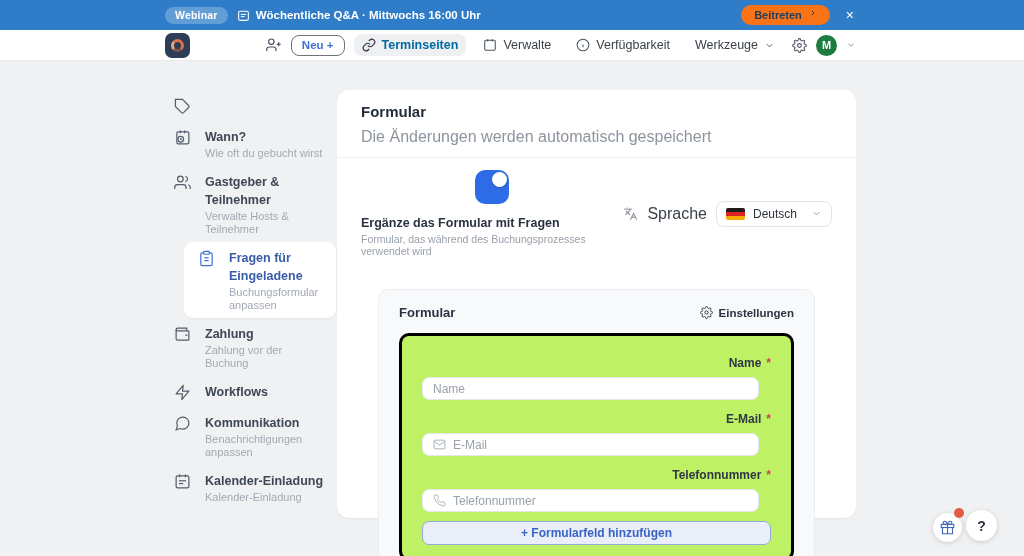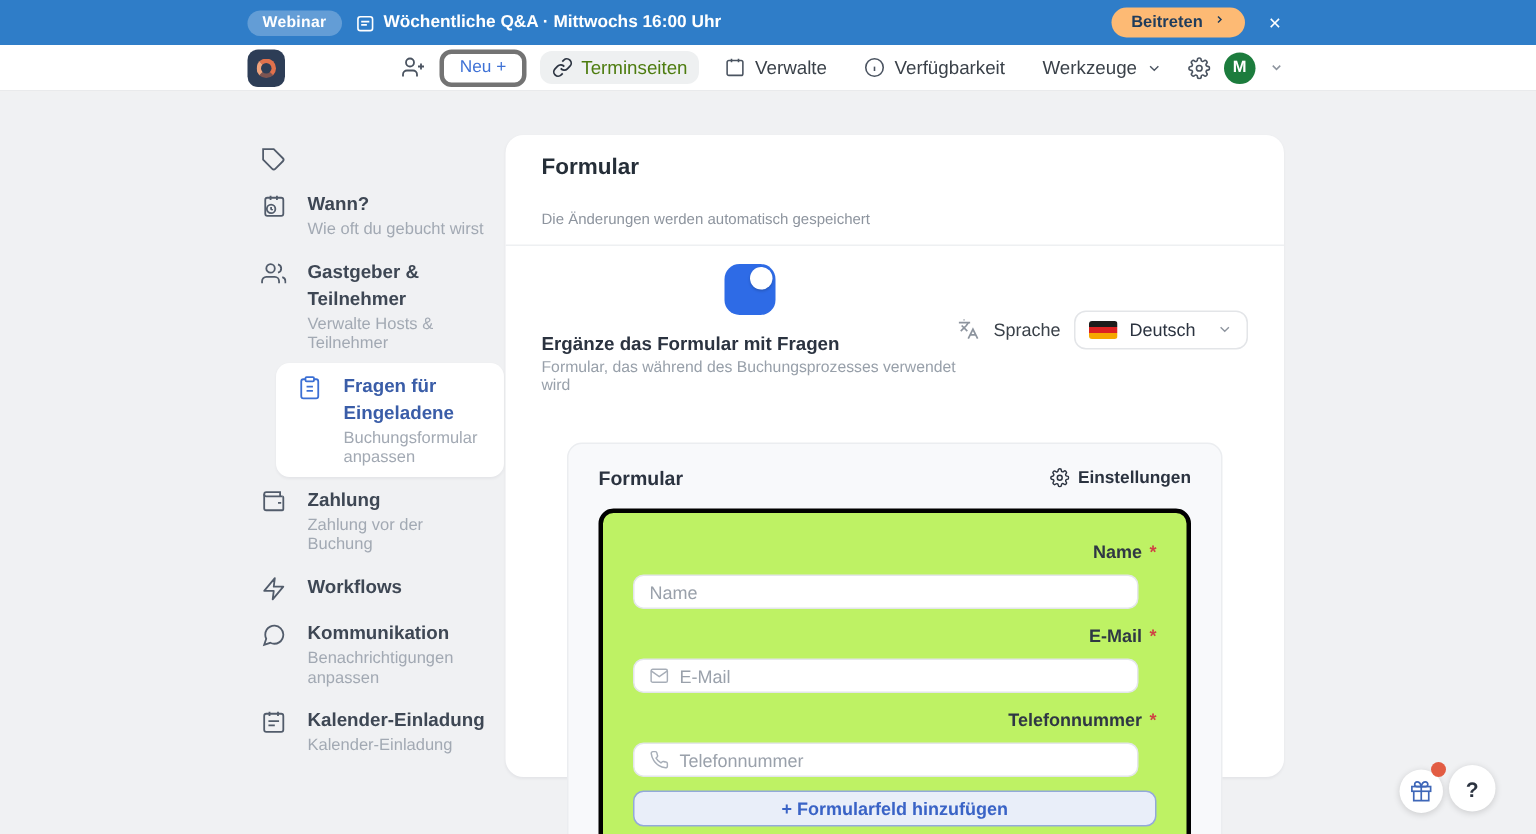--- a/index.html
+++ b/index.html
@@ -6,58 +6,58 @@
   html,body { width:1024px; height:556px; overflow:hidden; }
   body { font-family:"Liberation Sans", sans-serif; background:#f0f1f3; position:relative; color:#3c4654; }
   svg { display:block; }
 
   
   .banner { height:30px; background:#2f7dc8; display:flex; align-items:center; }
   .banner-left { margin-left:165px; display:flex; align-items:center; gap:9px; }
   .webinar-badge { background:rgba(255,255,255,.25); color:#fff; font-size:10.5px; font-weight:700; padding:2px 10px 3px; border-radius:10px; letter-spacing:.2px; }
   .banner-title { color:#fff; font-size:11.5px; font-weight:600; display:flex; align-items:center; gap:6px; }
   .banner-right { margin-left:auto; margin-right:170px; display:flex; align-items:center; gap:16px; }
-  .join-btn { background:#fdba74; color:#1f3c5c; font-size:11px; font-weight:700; padding:4px 13px; border-radius:13px; display:flex; align-items:flex-start; gap:7px; cursor:pointer; }
+  .join-btn { background:#f97316; color:#1f3c5c; font-size:11px; font-weight:700; padding:4px 13px; border-radius:13px; display:flex; align-items:flex-start; gap:7px; cursor:pointer; }
   .banner-close { color:#fff; font-size:14px; line-height:1; cursor:pointer; }
 
   
   .app-header { height:31px; background:#fff; border-bottom:1px solid #e9eaec; display:flex; align-items:center; padding:0 168px 0 165px; }
   .logo { width:25px; height:25px; border-radius:7px; background:#2d3d56; display:flex; align-items:center; justify-content:center; }
   .logo-ring { width:13px; height:13px; border-radius:50%; border:3px solid #e0714c; border-left-color:#f0a37c; border-bottom-color:rgba(224,113,76,.45); }
   .main-nav { margin-left:auto; display:flex; align-items:center; gap:9px; font-size:12.5px; color:#3a4149; }
   .nav-item { display:flex; align-items:center; gap:6px; padding:4px 8px; border-radius:8px; cursor:pointer; white-space:nowrap; }
-  .nav-item.active { background:#eef0f1; font-weight:400; color:#4d7c0f; }
-  .neu-btn { border:3px solid #737373; color:#3f72d6; font-weight:400; font-size:11.5px; padding:3px 10px 4px; border-radius:8px; background:#fff; cursor:pointer; }
+  .nav-item.active { background:#eef0f1; font-weight:700; color:#0369a1; }
+  .neu-btn { border:1px solid #737373; color:#3f72d6; font-weight:700; font-size:11.5px; padding:3px 10px 4px; border-radius:8px; background:#fff; cursor:pointer; }
   .icon-btn { cursor:pointer; display:flex; align-items:center; }
   .avatar { width:21px; height:21px; border-radius:50%; background:#1c7c3d; color:#fff; font-size:11px; font-weight:700; display:flex; align-items:center; justify-content:center; cursor:pointer; }
 
   
   .sidebar { position:absolute; left:160px; top:90px; width:176px; }
   .side-item { display:flex; align-items:flex-start; gap:13px; padding:6px 8px 6px 14px; border-radius:9px; cursor:pointer; }
   .side-item .sicon { margin-top:2px; flex:0 0 18px; }
   .side-item .sicon svg { stroke:#525c6b; }
   .side-title { font-size:12.5px; font-weight:600; color:#3e4754; line-height:15px; }
   .side-sub { font-size:11px; color:#a2a9b3; line-height:13px; margin-top:2px; max-width:122px; }
   .side-item.active { background:#fff; box-shadow:0 1px 2px rgba(16,24,40,.05);margin-left:24px; }
   .side-item.active .side-title { color:#3a5da8; }
   .side-item.active .sicon svg { stroke:#3b6fd4; }
 
   
   .main-panel { position:absolute; left:337px; top:90px; width:519px; height:428px; background:#fff; border-radius:12px; box-shadow:0 1px 2px rgba(16,24,40,.05); }
   .panel-header { padding:13px 24px 11px; border-bottom:1px solid #eef0f2; }
   .panel-title { font-size:15px; font-weight:700; color:#252e38; }
-  .panel-sub { font-size:10px; color:#8d949e; margin-top:21px; }
+  .panel-sub { font-size:16px; color:#8d949e; margin-top:8px; }
   .toggle-row { display:flex; align-items:center; justify-content:space-between; padding:12px 24px 0; }
   .toggle-left { display:flex; align-items:center; gap:12px;flex-direction:column; }
   .toggle { width:34px; height:19px; border-radius:10px; background:#2e6be6; position:relative; cursor:pointer; flex:0 0 34px; }
   .toggle-knob { position:absolute; width:15px; height:15px; border-radius:50%; background:#fff; top:2px; right:2px; box-shadow:0 1px 2px rgba(0,0,0,.2); }
   .toggle-label { font-size:12.5px; font-weight:700; color:#2b3340; line-height:15px; }
   .toggle-sub { font-size:10.5px; color:#98a0aa; margin-top:2px; }
   .lang { display:flex; align-items:center; gap:9px; }
-  .lang-label { font-size:12px; color:#3a4149; }
+  .lang-label { font-size:16px; color:#3a4149; }
   .lang-select { display:flex; align-items:center; gap:8px; border:1px solid #e3e5e8; border-radius:8px; background:#fff; padding:5px 9px; min-width:116px; cursor:pointer; }
   .flag-de { width:19px; height:12px; border-radius:2px; overflow:hidden; display:flex; flex-direction:column; flex:0 0 19px; }
   .flag-de div { flex:1; }
   .flag-black { background:#1d1d1b; } .flag-red { background:#d22; } .flag-gold { background:#f6a800; }
   .lang-value { font-size:12px; color:#2b3340; flex:1; }
 
   
   .form-card { margin:32px 41px 0; background:#f8f9fb; border:1px solid #ebedf0; border-radius:10px; padding:15px 20px 18px; }
   .form-card-head { display:flex; align-items:center; justify-content:space-between; }
   .form-card-title { font-size:13px; font-weight:700; color:#2b3340; }

